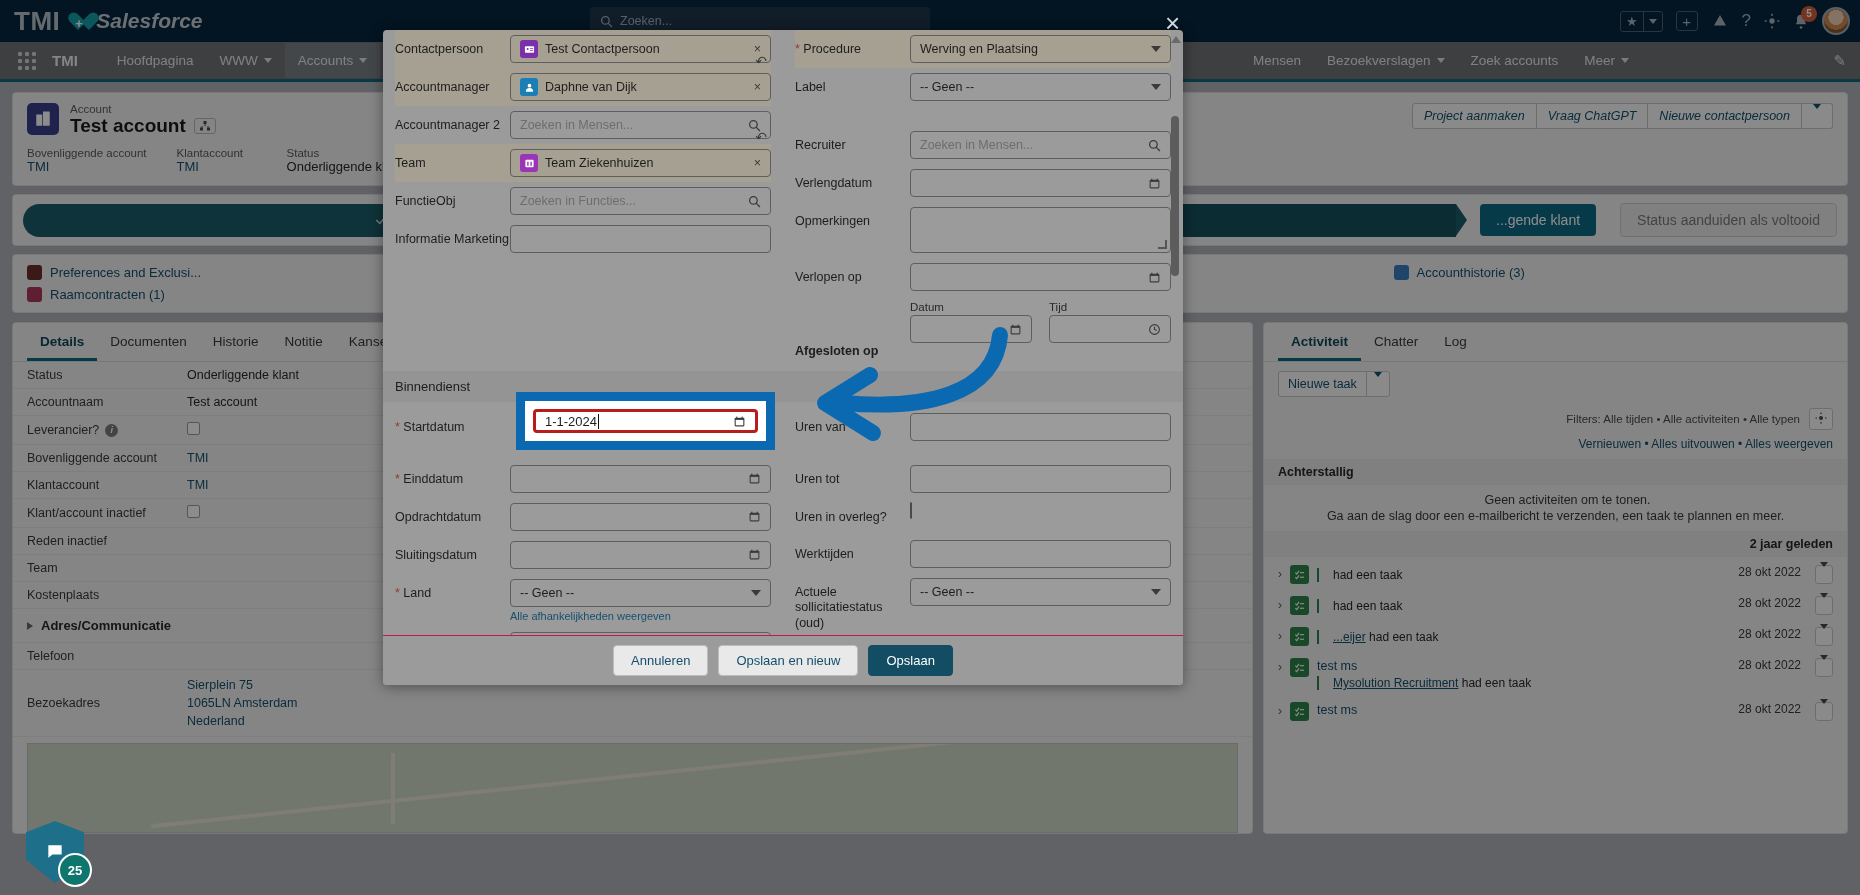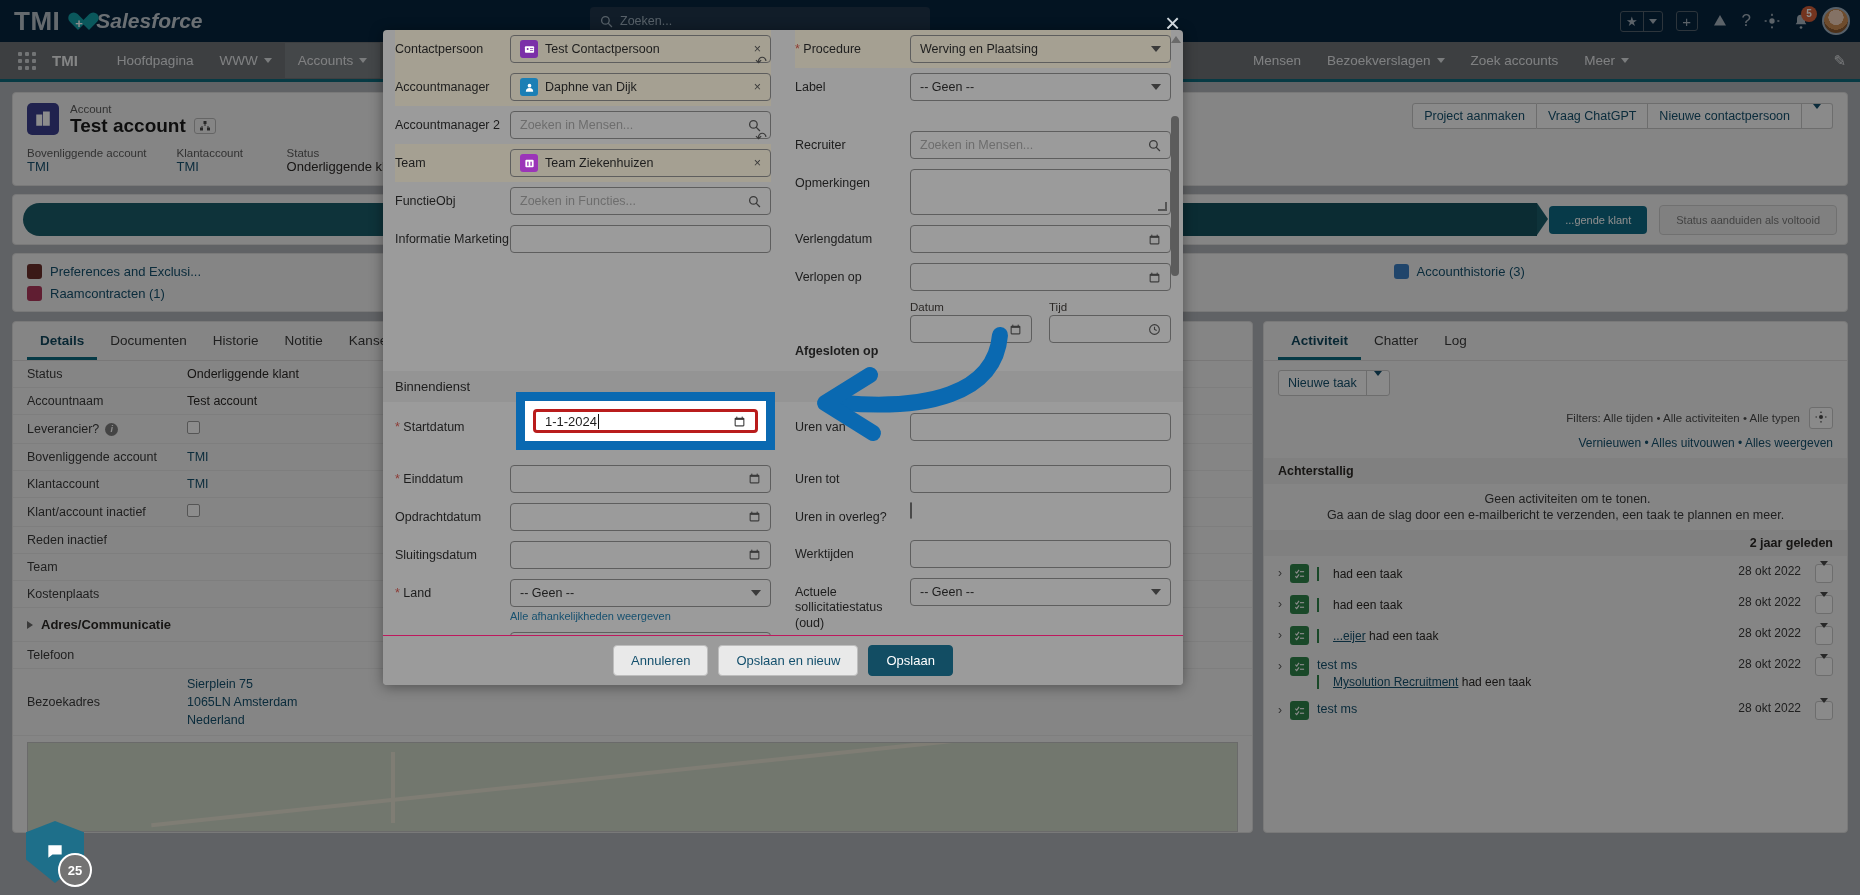--- a/index.html
+++ b/index.html
@@ -79,35 +79,35 @@
   .rec-icon { width:32px;height:32px;border-radius:5px;background:#3b3f8f; display:flex;align-items:center;justify-content:center; }
   .rec-label { font-size:11.5px; color:#5b5b5b; }
   .rec-title { font-size:19px; font-weight:bold; color:#1b1b1b; display:flex; align-items:center; gap:8px; }
   .mini-btn { border:1px solid #b9b9b9; border-radius:3px; padding:1px 4px; display:inline-flex; }
   .rec-fields { display:flex; padding:10px 0 11px 0; gap:0; }
   .rf { min-width:110px; padding-right:30px; }
   .rf .k { font-size:11.5px; color:#5b5b5b; }
   .rf .v { font-size:13px; color:#16506f; }
   .rf .v.plain { color:#2b2826; }
   .hdr-btns { margin-left:auto; display:flex; align-self:flex-start; }
-  .hbtn { border:1px solid #c7c7c7; background:#fbfbfb; color:#14506d; padding:5px 11px; font-size:12.5px; border-left:none;}
+  .hbtn { border:1px solid #c7c7c7; background:#fbfbfb; color:#14506d; padding:5px 11px; font-size:12.5px; border-left:none;font-style:italic;}
   .hbtn:first-child { border-left:1px solid #c7c7c7; border-radius:3px 0 0 3px; }
   .hbtn:last-child { border-radius:0 3px 3px 0; }
 
   
   .pathwrap { background:#f3f3f3; border:1px solid #dcdcdc; border-radius:4px; margin-top:8px; padding:8px 10px; display:flex; align-items:center; }
   .pathbar { display:flex; flex:1; height:33px; }
   .pstep { background:#1a5d6b; color:#d9ebee; flex:1; display:flex; align-items:center; justify-content:center; position:relative; font-size:12.5px;}
   .pstep:first-child { border-radius:17px 0 0 17px; }
   .pstep:after{
     content:""; position:absolute; right:-11px; top:0; width:0;height:0;
     border-top:16.5px solid transparent;border-bottom:16.5px solid transparent;border-left:11px solid #1a5d6b; z-index:2;
   }
   .pstep.done2 { background:#14505e; }
-  .pbtn { margin-left:12px; background:#0e6b86; color:#fff; border:none; border-radius:4px; padding:8px 16px; font-size:11px; }
+  .pbtn { margin-left:24px; background:#0e6b86; color:#fff; border:none; border-radius:4px; padding:8px 16px; font-size:14px; }
   .pbtn.ghost { background:#eaeaea; color:#7a7a7a; border:1px solid #ccc; }
 
   
   .quick { margin-top:8px; padding:10px 14px; display:grid; grid-template-columns:repeat(4,1fr); gap:7px 16px; }
   .ql { display:flex; align-items:center; gap:8px; color:#14506d; font-size:13px; white-space:nowrap; overflow:hidden; }
   .sq { width:15px;height:15px;border-radius:3px;display:inline-block;flex:none; }
 
   
   .body2 { display:flex; gap:10px; margin-top:9px; }
   .colL { flex:1 1 0; min-width:0; }
@@ -150,21 +150,21 @@
   .act .asub { font-size:12px; color:#2b2826; margin-top:3px; padding-left:14px; border-left:2px solid #2e844a;}
   .act .asub a { color:#14506d; text-decoration:underline; }
   .act .adate { font-size:12px; color:#3a3a3a; white-space:nowrap; }
   .act .acaret { border:1px solid #c7c7c7; border-radius:3px; padding:1px 4px; background:#fbfbfb; margin-left:6px; }
 
   
   .chatbub { position:absolute; left:26px; bottom:10px; width:64px; height:64px; z-index:60;}
   .shield { width:58px;height:62px;background:#1e6f8a;
             clip-path: polygon(50% 0,100% 18%,100% 62%,50% 100%,0 62%,0 18%);
             display:flex;align-items:center;justify-content:center;}
-  .chatdot { position:absolute; right:-2px; bottom:-2px; width:34px;height:34px;border-radius:50%;background:#737373;
+  .chatdot { position:absolute; right:-2px; bottom:-2px; width:34px;height:34px;border-radius:50%;background:#0f766e;
              color:#fff;display:flex;align-items:center;justify-content:center;font-size:13px;font-weight:bold;border:2px solid #fff;}
 
   
   #modal {
     position:absolute; left:383px; top:30px; width:800px; height:655px;
     background:#9b9b9b; z-index:60; display:flex; flex-direction:column;
     box-shadow:0 2px 14px rgba(0,0,0,.4); border-radius:4px; overflow:hidden;
   }
   .mbody { flex:1; overflow:hidden; position:relative; }
   .mgrid { display:flex; }
@@ -757,40 +757,40 @@
                 <svg width="13" height="13" viewBox="0 0 24 24" fill="none" stroke="#3a3a3a" stroke-width="2.4">
                     <circle cx="10" cy="10" r="7"></circle>
                     <line x1="15" y1="15" x2="22" y2="22"></line>
                   </svg>
               </span>
             </div>
           </div>
         </div>
 
         <div class="frow">
-          <div class="flabel">Opmerkingen</div>
-          <div class="fctl">
-            <div class="ta"></div>
-          </div>
-        </div>
-
-        <div class="frow">
           <div class="flabel">Verlengdatum</div>
           <div class="fctl">
             <div class="inp">
               <span></span>
               <span class="ricon">
                 <svg width="13" height="13" viewBox="0 0 24 24" fill="#3a3a3a">
                     <rect x="3" y="5" width="18" height="16" rx="2"></rect>
                     <rect x="5" y="9" width="14" height="10" fill="#9b9b9b"></rect>
                     <rect x="6" y="3" width="2" height="4"></rect>
                     <rect x="16" y="3" width="2" height="4"></rect>
                   </svg>
               </span>
             </div>
+          </div>
+        </div>
+
+        <div class="frow">
+          <div class="flabel">Opmerkingen</div>
+          <div class="fctl">
+            <div class="ta"></div>
           </div>
         </div>
 
         <div class="frow">
           <div class="flabel">Verlopen op</div>
           <div class="fctl">
             <div class="inp">
               <span></span>
               <span class="ricon">
                 <svg width="13" height="13" viewBox="0 0 24 24" fill="#3a3a3a">

